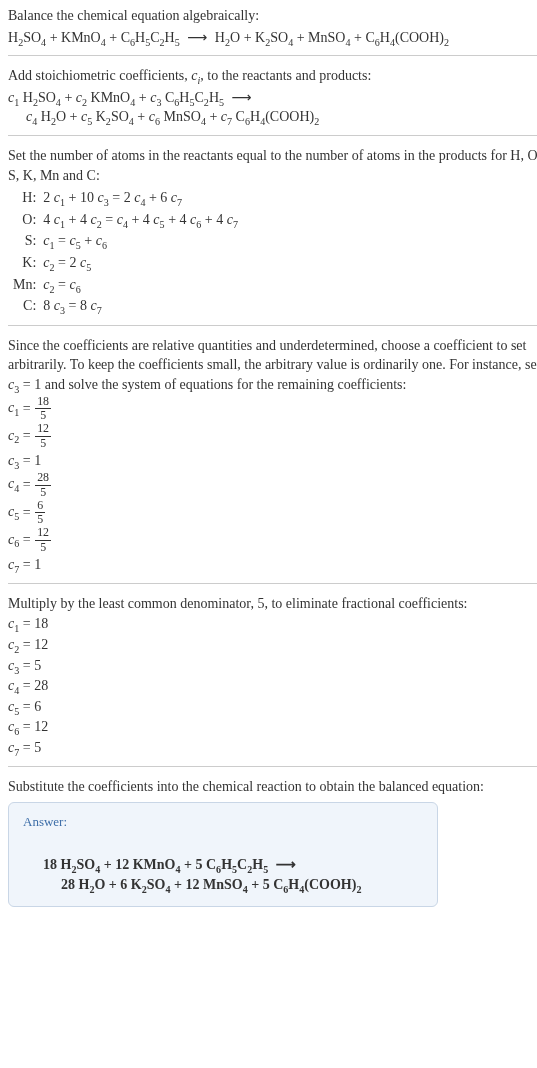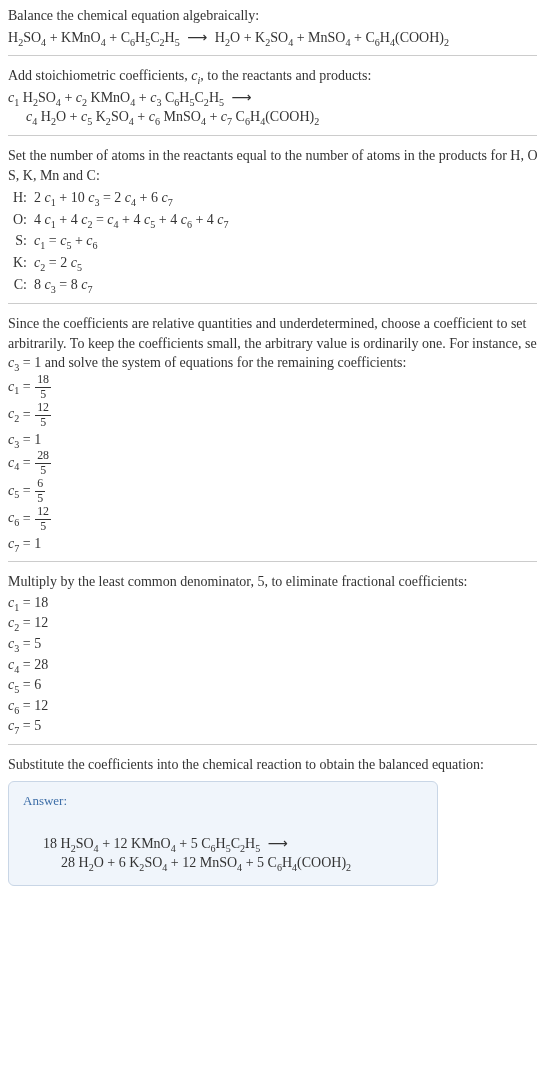--- a/index.html
+++ b/index.html
@@ -78,20 +78,21 @@
     padding: 10px 14px 12px 14px;
     width: 400px;
   }
   .answer-title {
     color: #3d6ea8;
     font-size: 13px;
     margin-bottom: 24px;
   }
   .answer-body {
     padding-left: 20px;
+    font-weight: bold;
   }
   .i { font-style: italic; margin-top: 23px; }
 </style>
 </head>
 <body>
 
 <div class="section">
   <div>Balance the chemical equation algebraically:</div>
   <div class="reaction">
     <span>H<sub>2</sub>SO<sub>4</sub></span>
@@ -148,20 +149,24 @@
           <td class="elem">O:</td>
           <td>4 <span class="i">c</span><sub>1</sub> + 4 <span class="i">c</span><sub>2</sub> = <span class="i">c</span><sub>4</sub> + 4 <span class="i">c</span><sub>5</sub> + 4 <span class="i">c</span><sub>6</sub> + 4 <span class="i">c</span><sub>7</sub></td>
         </tr>
     <tr>
           <td class="elem">S:</td>
           <td><span class="i">c</span><sub>1</sub> = <span class="i">c</span><sub>5</sub> + <span class="i">c</span><sub>6</sub></td>
         </tr>
     <tr>
           <td class="elem">K:</td>
           <td><span class="i">c</span><sub>2</sub> = 2 <span class="i">c</span><sub>5</sub></td>
+        </tr>
+    <tr>
+          <td class="elem">Mn:</td>
+          <td><span class="i">c</span><sub>2</sub> = <span class="i">c</span><sub>6</sub></td>
         </tr>
     <tr>
           <td class="elem">C:</td>
           <td>8 <span class="i">c</span><sub>3</sub> = 8 <span class="i">c</span><sub>7</sub></td>
         </tr>
   </tbody>
     </table>
 </div>
 
 <hr class="sep">

